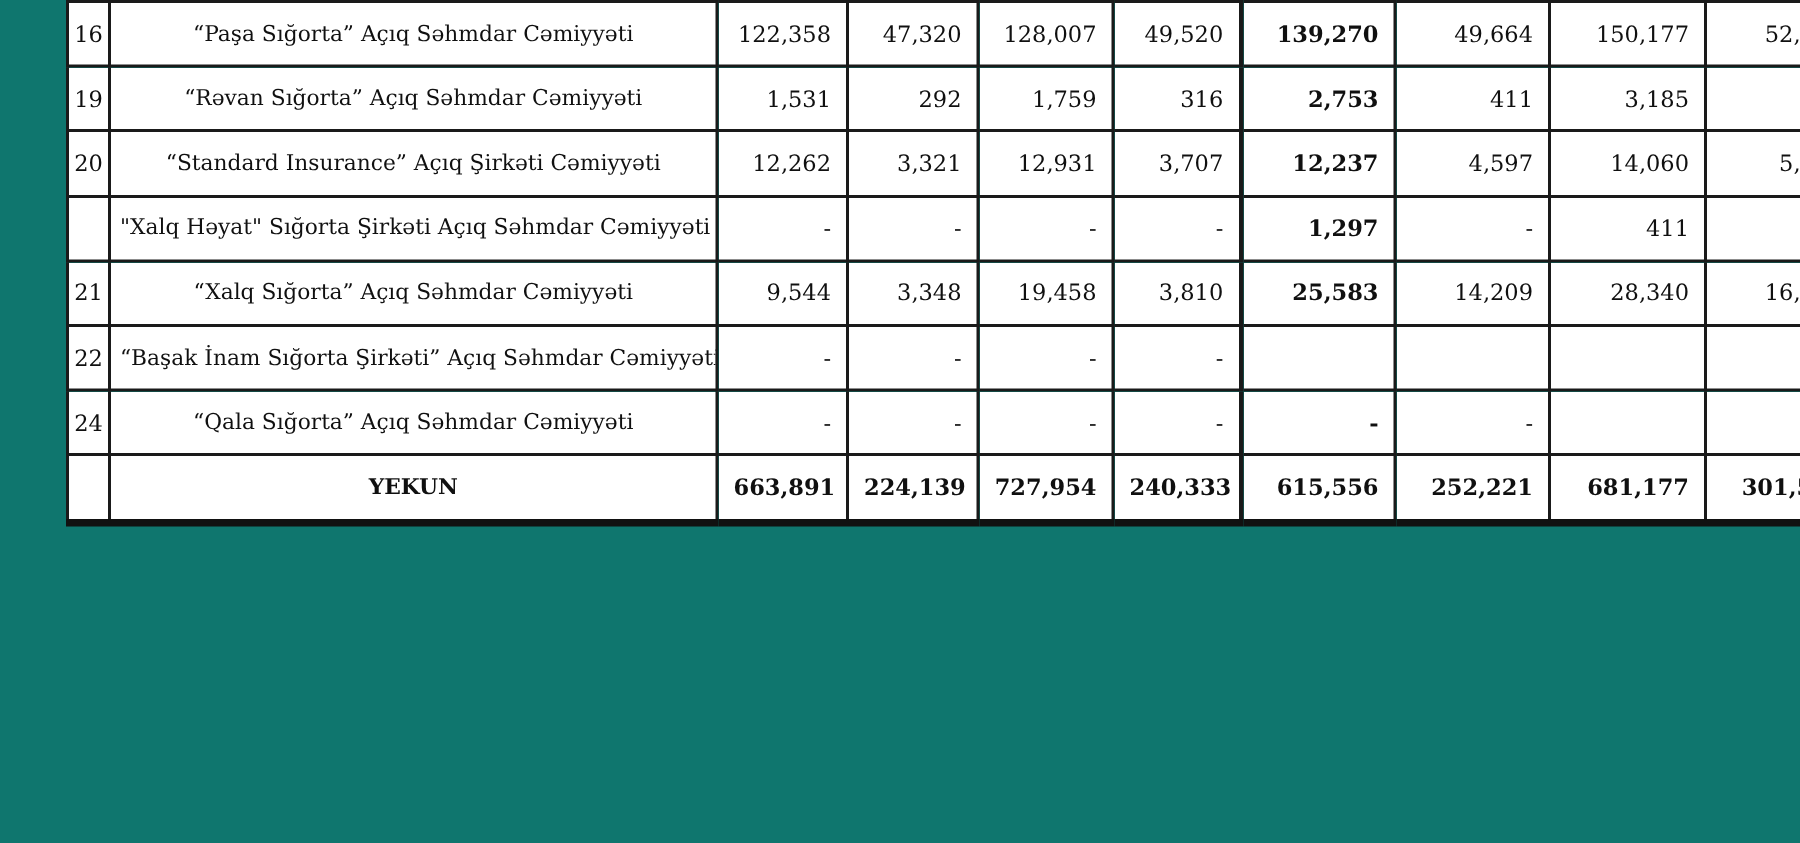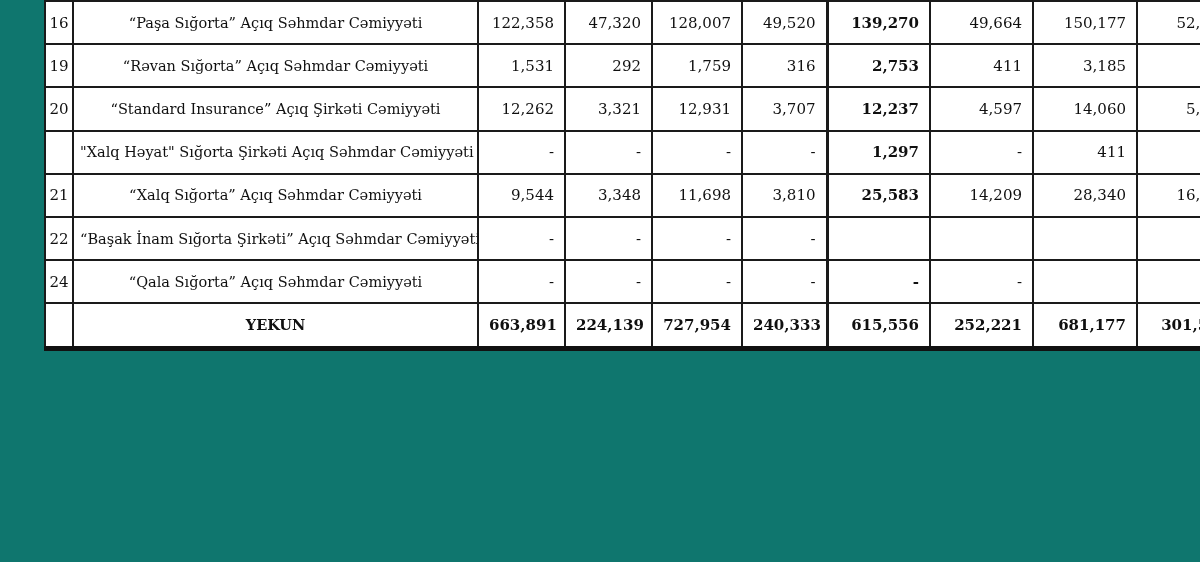--- a/index.html
+++ b/index.html
@@ -122,21 +122,21 @@
           <td class="val thick-left">1,297</td>
           <td class="val">-</td>
           <td class="val">411</td>
           <td class="val">-</td>
         </tr>
         <tr>
           <td class="num">21</td>
           <td class="name">“Xalq Sığorta” Açıq Səhmdar Cəmiyyəti</td>
           <td class="val">9,544</td>
           <td class="val">3,348</td>
-          <td class="val">11,698</td>
+          <td class="val">19,458</td>
           <td class="val">3,810</td>
           <td class="val thick-left">25,583</td>
           <td class="val">14,209</td>
           <td class="val">28,340</td>
           <td class="val">16,016</td>
         </tr>
         <tr>
           <td class="num">22</td>
           <td class="name">“Başak İnam Sığorta Şirkəti” Açıq Səhmdar Cəmiyyəti</td>
           <td class="val">-</td>

